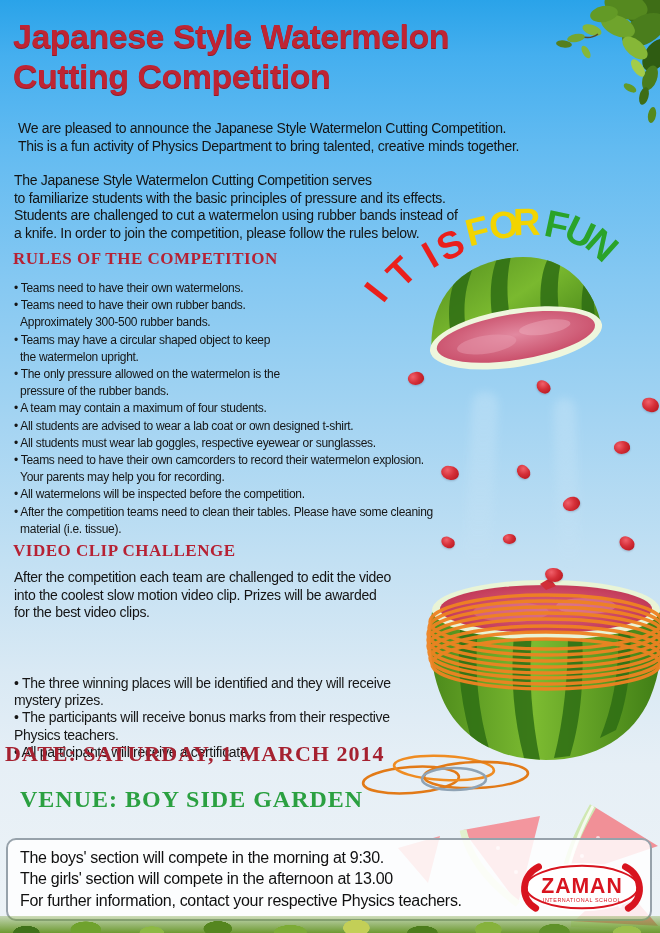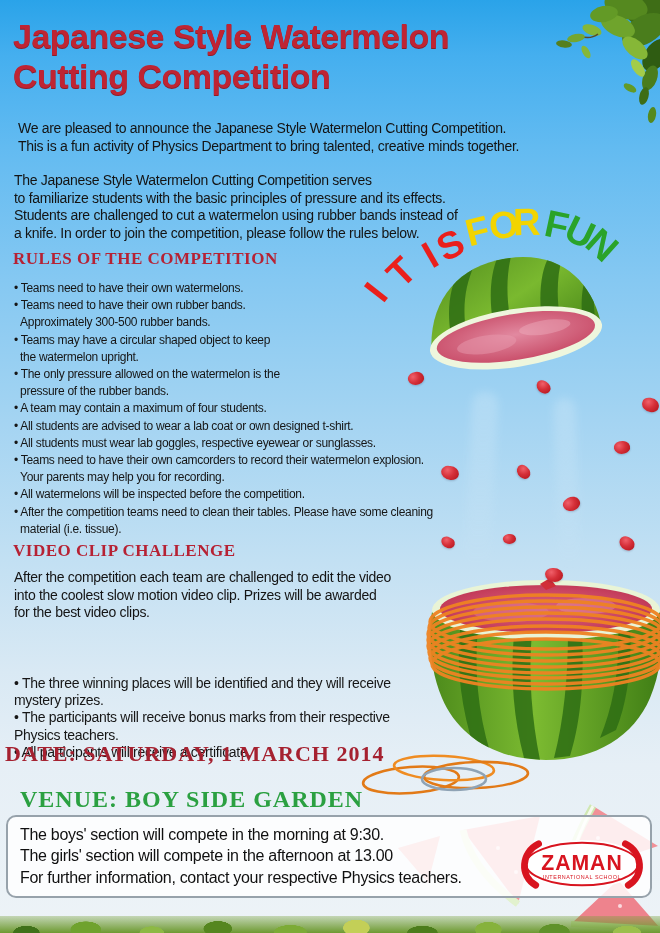--- a/index.html
+++ b/index.html
@@ -43,21 +43,21 @@
   .fun span:nth-child(7){left:513px;top:201px;transform:rotate(-1deg);}
   .fun span:nth-child(8){left:545px;top:204px;transform:rotate(12deg);}
   .fun span:nth-child(9){left:566px;top:211px;transform:rotate(26deg);}
   .fun span:nth-child(10){left:588px;top:224px;transform:rotate(42deg);}
   
   .streak{position:absolute;background:linear-gradient(180deg,rgba(255,255,255,.55),rgba(255,255,255,0));
     filter:blur(4px);opacity:.35;border-radius:12px;}
   .chunk{position:absolute;background:radial-gradient(circle at 35% 30%,#f0606a 0%,#d52f38 45%,#b5171f 90%);
     border-radius:46% 58% 50% 62%;box-shadow:0 1px 2px rgba(0,0,40,.18);}
   
-  .footer-box{left:6px;top:815px;width:646px;height:83px;box-sizing:border-box;
+  .footer-box{left:6px;top:838px;width:646px;height:83px;box-sizing:border-box;
     background:rgba(255,255,255,.84);border:2px solid #97a2ab;border-radius:10px;
     padding:7px 14px 0 12px;z-index:8;}
   .footer-box .line{font-size:16px;line-height:21.3px;letter-spacing:-0.3px;color:#101010;}
   .logo{position:absolute;right:4px;top:21px;width:128px;height:54px;}
   .grass{position:absolute;left:0;bottom:0;width:100%;height:17px;z-index:10;
     background:
       radial-gradient(ellipse 26px 14px at 4% 100%,#3f7119 50%,transparent 52%),
       radial-gradient(ellipse 30px 16px at 13% 80%,#6fa22e 50%,transparent 52%),
       radial-gradient(ellipse 24px 13px at 23% 100%,#8db944 50%,transparent 52%),
       radial-gradient(ellipse 28px 15px at 33% 75%,#55861f 50%,transparent 52%),

